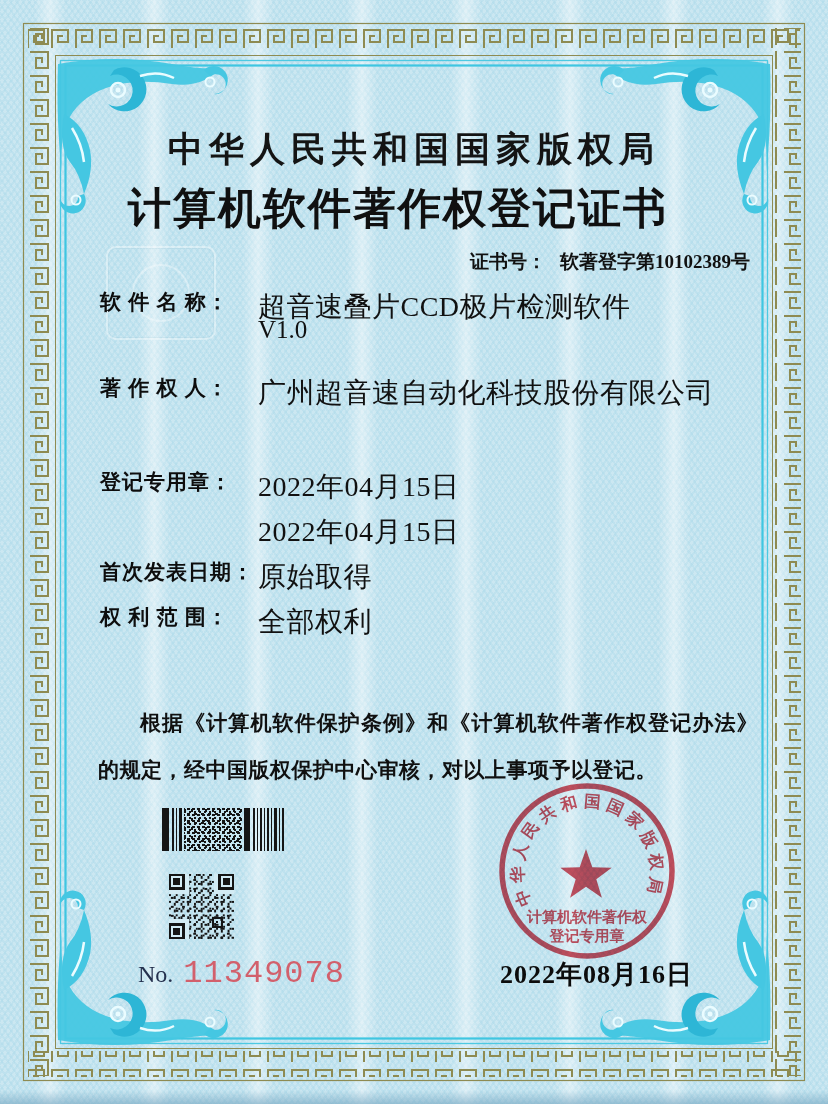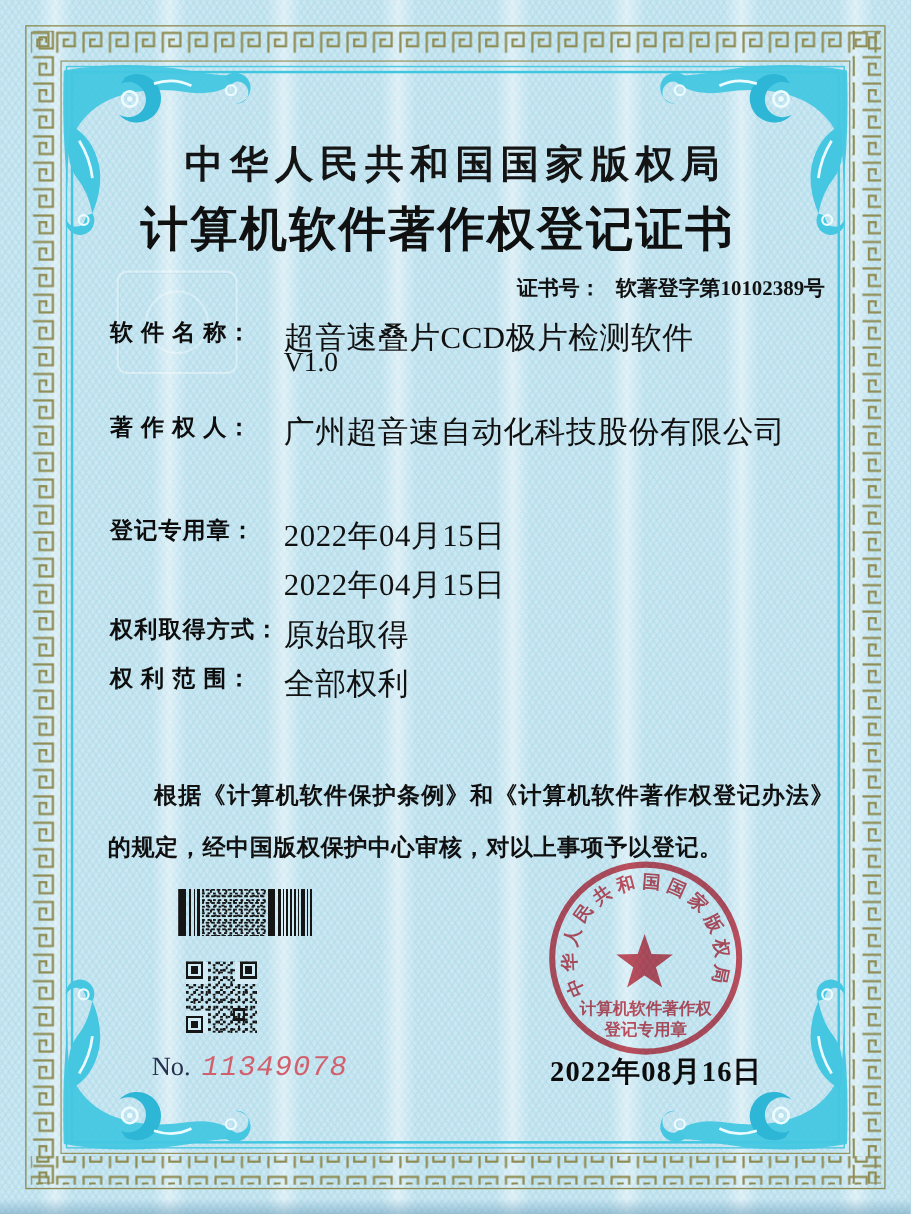--- a/index.html
+++ b/index.html
@@ -36,21 +36,21 @@
     border-radius:10px;opacity:0.55;box-shadow:inset 0 0 0 1px rgba(150,190,205,0.3);}
   .emboss .inner{position:absolute;left:24px;top:16px;width:54px;height:54px;border-radius:50%;
     border:2px solid rgba(255,255,255,0.6);}
 
   .barcode{left:162px;top:808px;}
   .qrcode{left:169px;top:874px;}
 
   .serial{left:138px;top:955px;white-space:nowrap;}
   .serial .no-lbl{font-size:24px;color:#25314e;margin-right:10px;text-align:center;}
   .serial .no-val{font-family:"Liberation Mono","DejaVu Sans Mono",monospace;
-    font-size:26px;color:#d2606c;letter-spacing:1px;font-style:italic;}
+    font-size:32px;color:#d2606c;letter-spacing:1px;}
 
   .seal{left:492px;top:776px;opacity:0.9;mix-blend-mode:multiply;}
   .issue-date{left:500px;top:957px;font-size:26px;font-weight:700;letter-spacing:1px;color:#0c0c0c;}
 
   .bottom-edge{left:0;right:0;bottom:0;height:14px;
     background:linear-gradient(to bottom, rgba(123,170,196,0), rgba(116,165,192,0.6));}
 </style>
 </head>
 <body>
 
@@ -124,21 +124,21 @@
   <div class="row r2">
     <span class="flabel">登记专用章：</span>
     <span class="fvalue">2022年04月15日</span>
   </div>
 
   <div class="row r3">
     <span class="fvalue">2022年04月15日</span>
   </div>
 
   <div class="row r4">
-    <span class="flabel">权利取得方式：</span>
+    <span class="flabel">首次发表日期：</span>
     <span class="fvalue">原始取得</span>
   </div>
 
   <div class="row r5">
     <span class="flabel">权 利 范 围：</span>
     <span class="fvalue">全部权利</span>
   </div>
 
 
   <div class="abs statement">根据《计算机软件保护条例》和《计算机软件著作权登记办法》的规定，经中国版权保护中心审核，对以上事项予以登记。</div>

